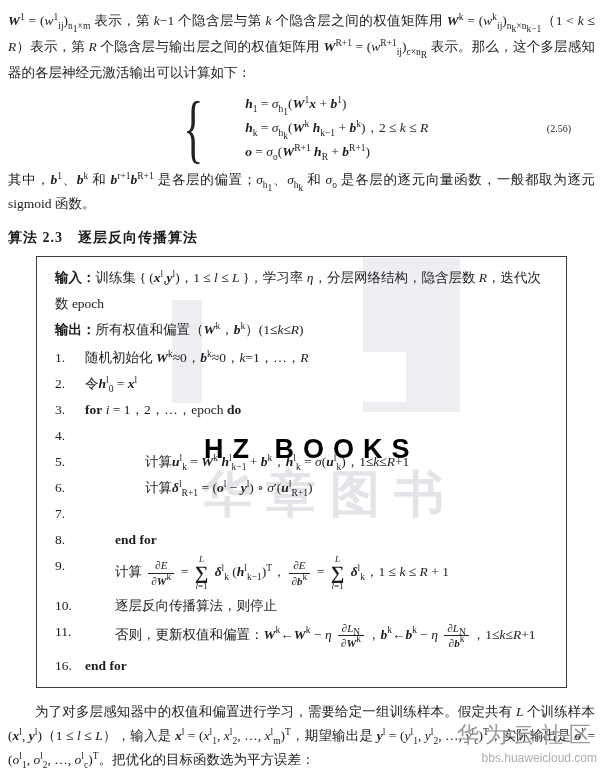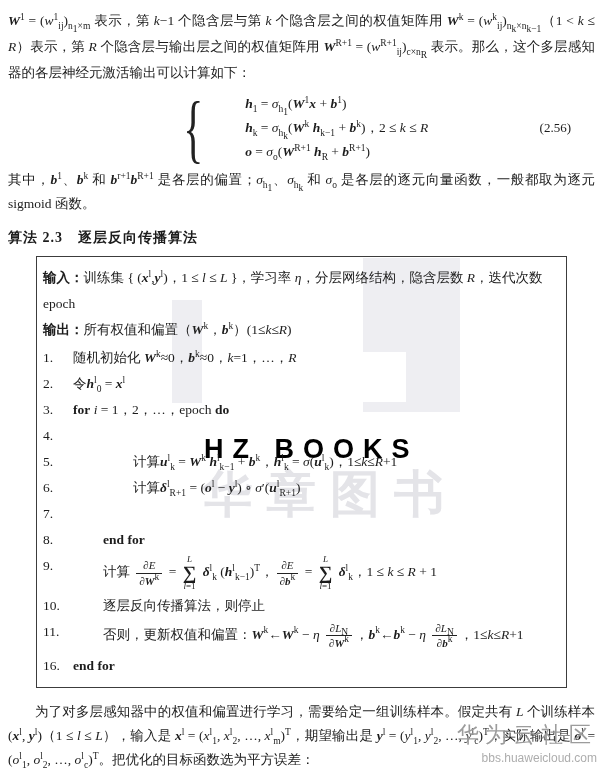--- a/index.html
+++ b/index.html
@@ -14,25 +14,25 @@
   i{font-family:"Liberation Serif","DejaVu Serif",serif;}
 
   .para{font-size:13.5px; line-height:26px; text-align:justify;}
   .para2{font-size:13.5px; line-height:24px; text-align:justify; margin-top:3px;}
   .indent-first{text-indent:27px;}
 
   
   .eq-block{position:relative; display:flex; justify-content:center; align-items:center; margin:6px 0 4px 0;}
   .brace{font-size:76px; font-weight:400; line-height:0.9; transform:scaleX(0.55); margin-right:-2px; color:#222;}
   .eq-lines div{font-size:13.5px; line-height:24px;margin-left:36px;}
-  .eq-num{position:absolute; right:24px; top:50%; transform:translateY(-50%); font-size:13px;}
+  .eq-num{position:absolute; right:24px; top:50%; transform:translateY(-50%); font-size:10px;}
 
   
   .algo-title{text-align:left; font-weight:bold; font-size:14px; margin-top:13px; letter-spacing:1px;}
-  .algo-box{position:relative; z-index:1; border:1.5px solid #3c3c3c; margin:9px 28px 0 28px; padding:8px 12px 6px 6px; background:transparent;}
+  .algo-box{position:relative; z-index:1; border:1.5px solid #3c3c3c; margin:9px 28px 0 28px; padding:8px 12px 6px 18px; background:transparent;}
   .io-line{font-size:13.5px; line-height:26px;}
   .io-label{font-weight:bold;}
   .step{display:flex; align-items:flex-start; margin:4px 0; font-size:13.5px; line-height:22px;}
   .step-num{width:26px; flex:none;}
   .step-body{display:block;}
   .ind0{padding-left:4px;} .ind1{padding-left:34px;} .ind2{padding-left:64px;}
 
   
   .frac{display:inline-flex; flex-direction:column; vertical-align:middle; text-align:center; font-size:11px; line-height:1.3; margin:0 3px;}
   .frac .ft{border-bottom:1px solid #222; padding:0 3px;}

